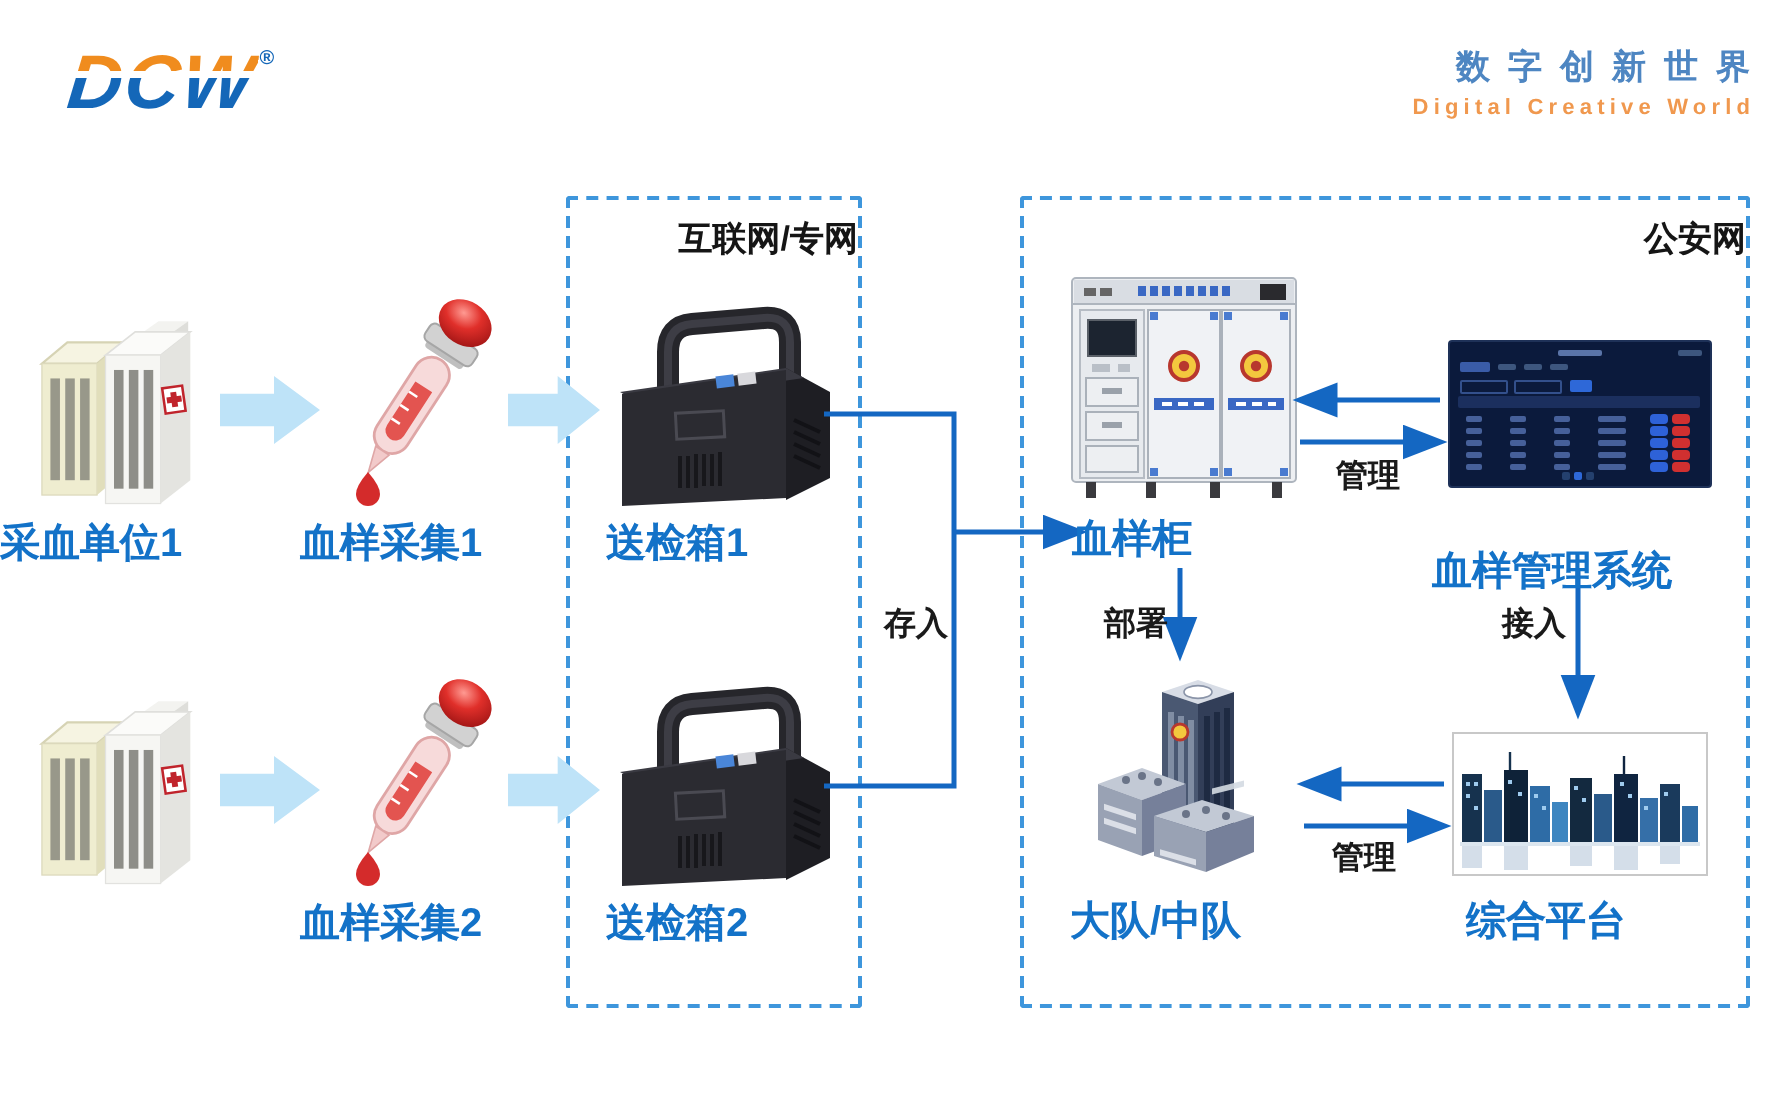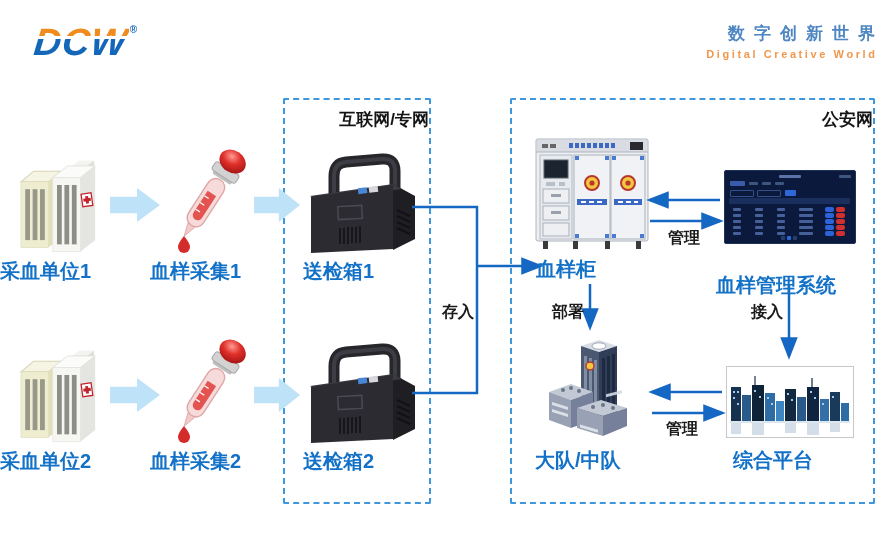--- a/index.html
+++ b/index.html
@@ -376,21 +376,20 @@
       <path d="M590,284 L590,327" marker-end="url(#arr)"></path>
       <path d="M789,284 L789,356" marker-end="url(#arr)"></path>
       <path d="M722,392 L652,392" marker-end="url(#arr)"></path>
       <path d="M652,413 L722,413" marker-end="url(#arr)"></path>
     </g>
   </svg>
 
   <div class="node-label" style="left:0;top:258px;width:115px">采血单位1</div>
   <div class="node-label" style="left:150px;top:258px;width:115px">血样采集1</div>
   <div class="node-label" style="left:303px;top:258px;width:115px">送检箱1</div>
-  <div class="node-label" style="left:0;top:448px;width:115px">采血单位2</div>
   <div class="node-label" style="left:150px;top:448px;width:115px">血样采集2</div>
   <div class="node-label" style="left:303px;top:448px;width:115px">送检箱2</div>
   <div class="node-label" style="left:536px;top:256px;width:115px">血样柜</div>
   <div class="node-label" style="left:716px;top:272px;width:145px">血样管理系统</div>
   <div class="node-label" style="left:733px;top:447px;width:115px">综合平台</div>
   <div class="node-label" style="left:535px;top:447px;width:115px">大队/中队</div>
 
   <div class="edge-label" style="left:430px;top:302px;width:44px;text-align:right">存入</div>
   <div class="edge-label" style="left:663px;top:228px;width:42px">管理</div>
   <div class="edge-label" style="left:547px;top:302px;width:42px">部署</div>

